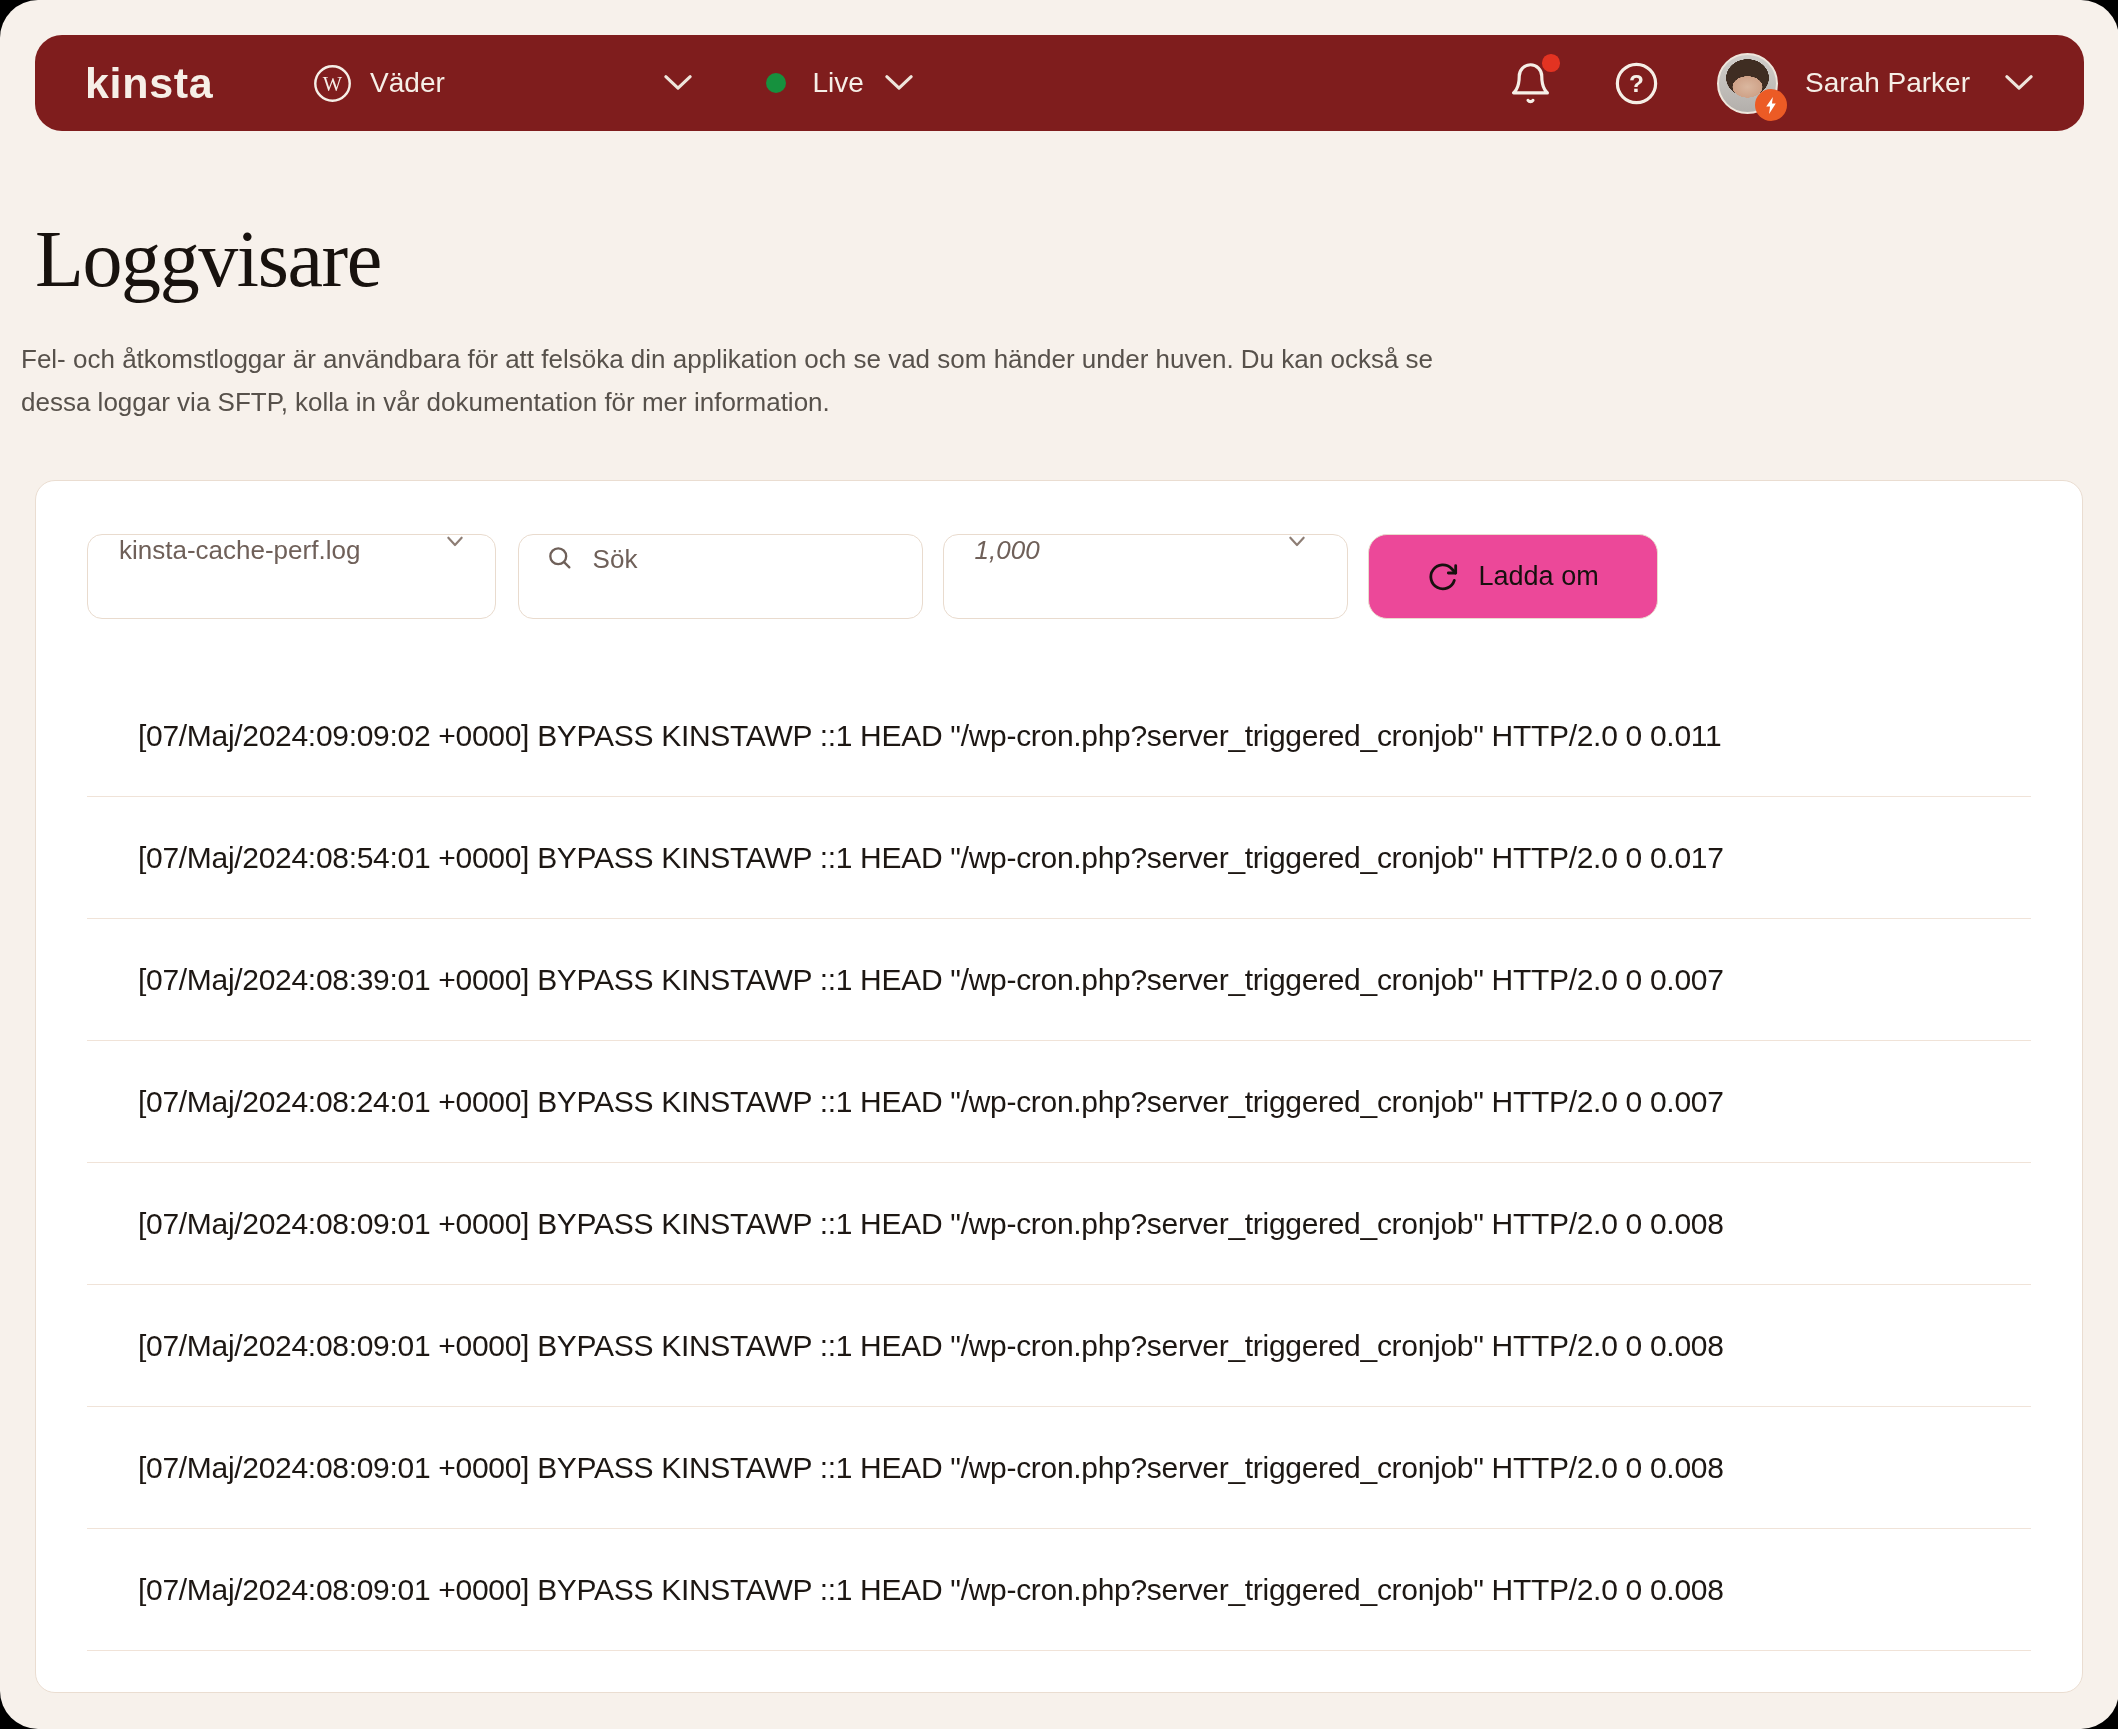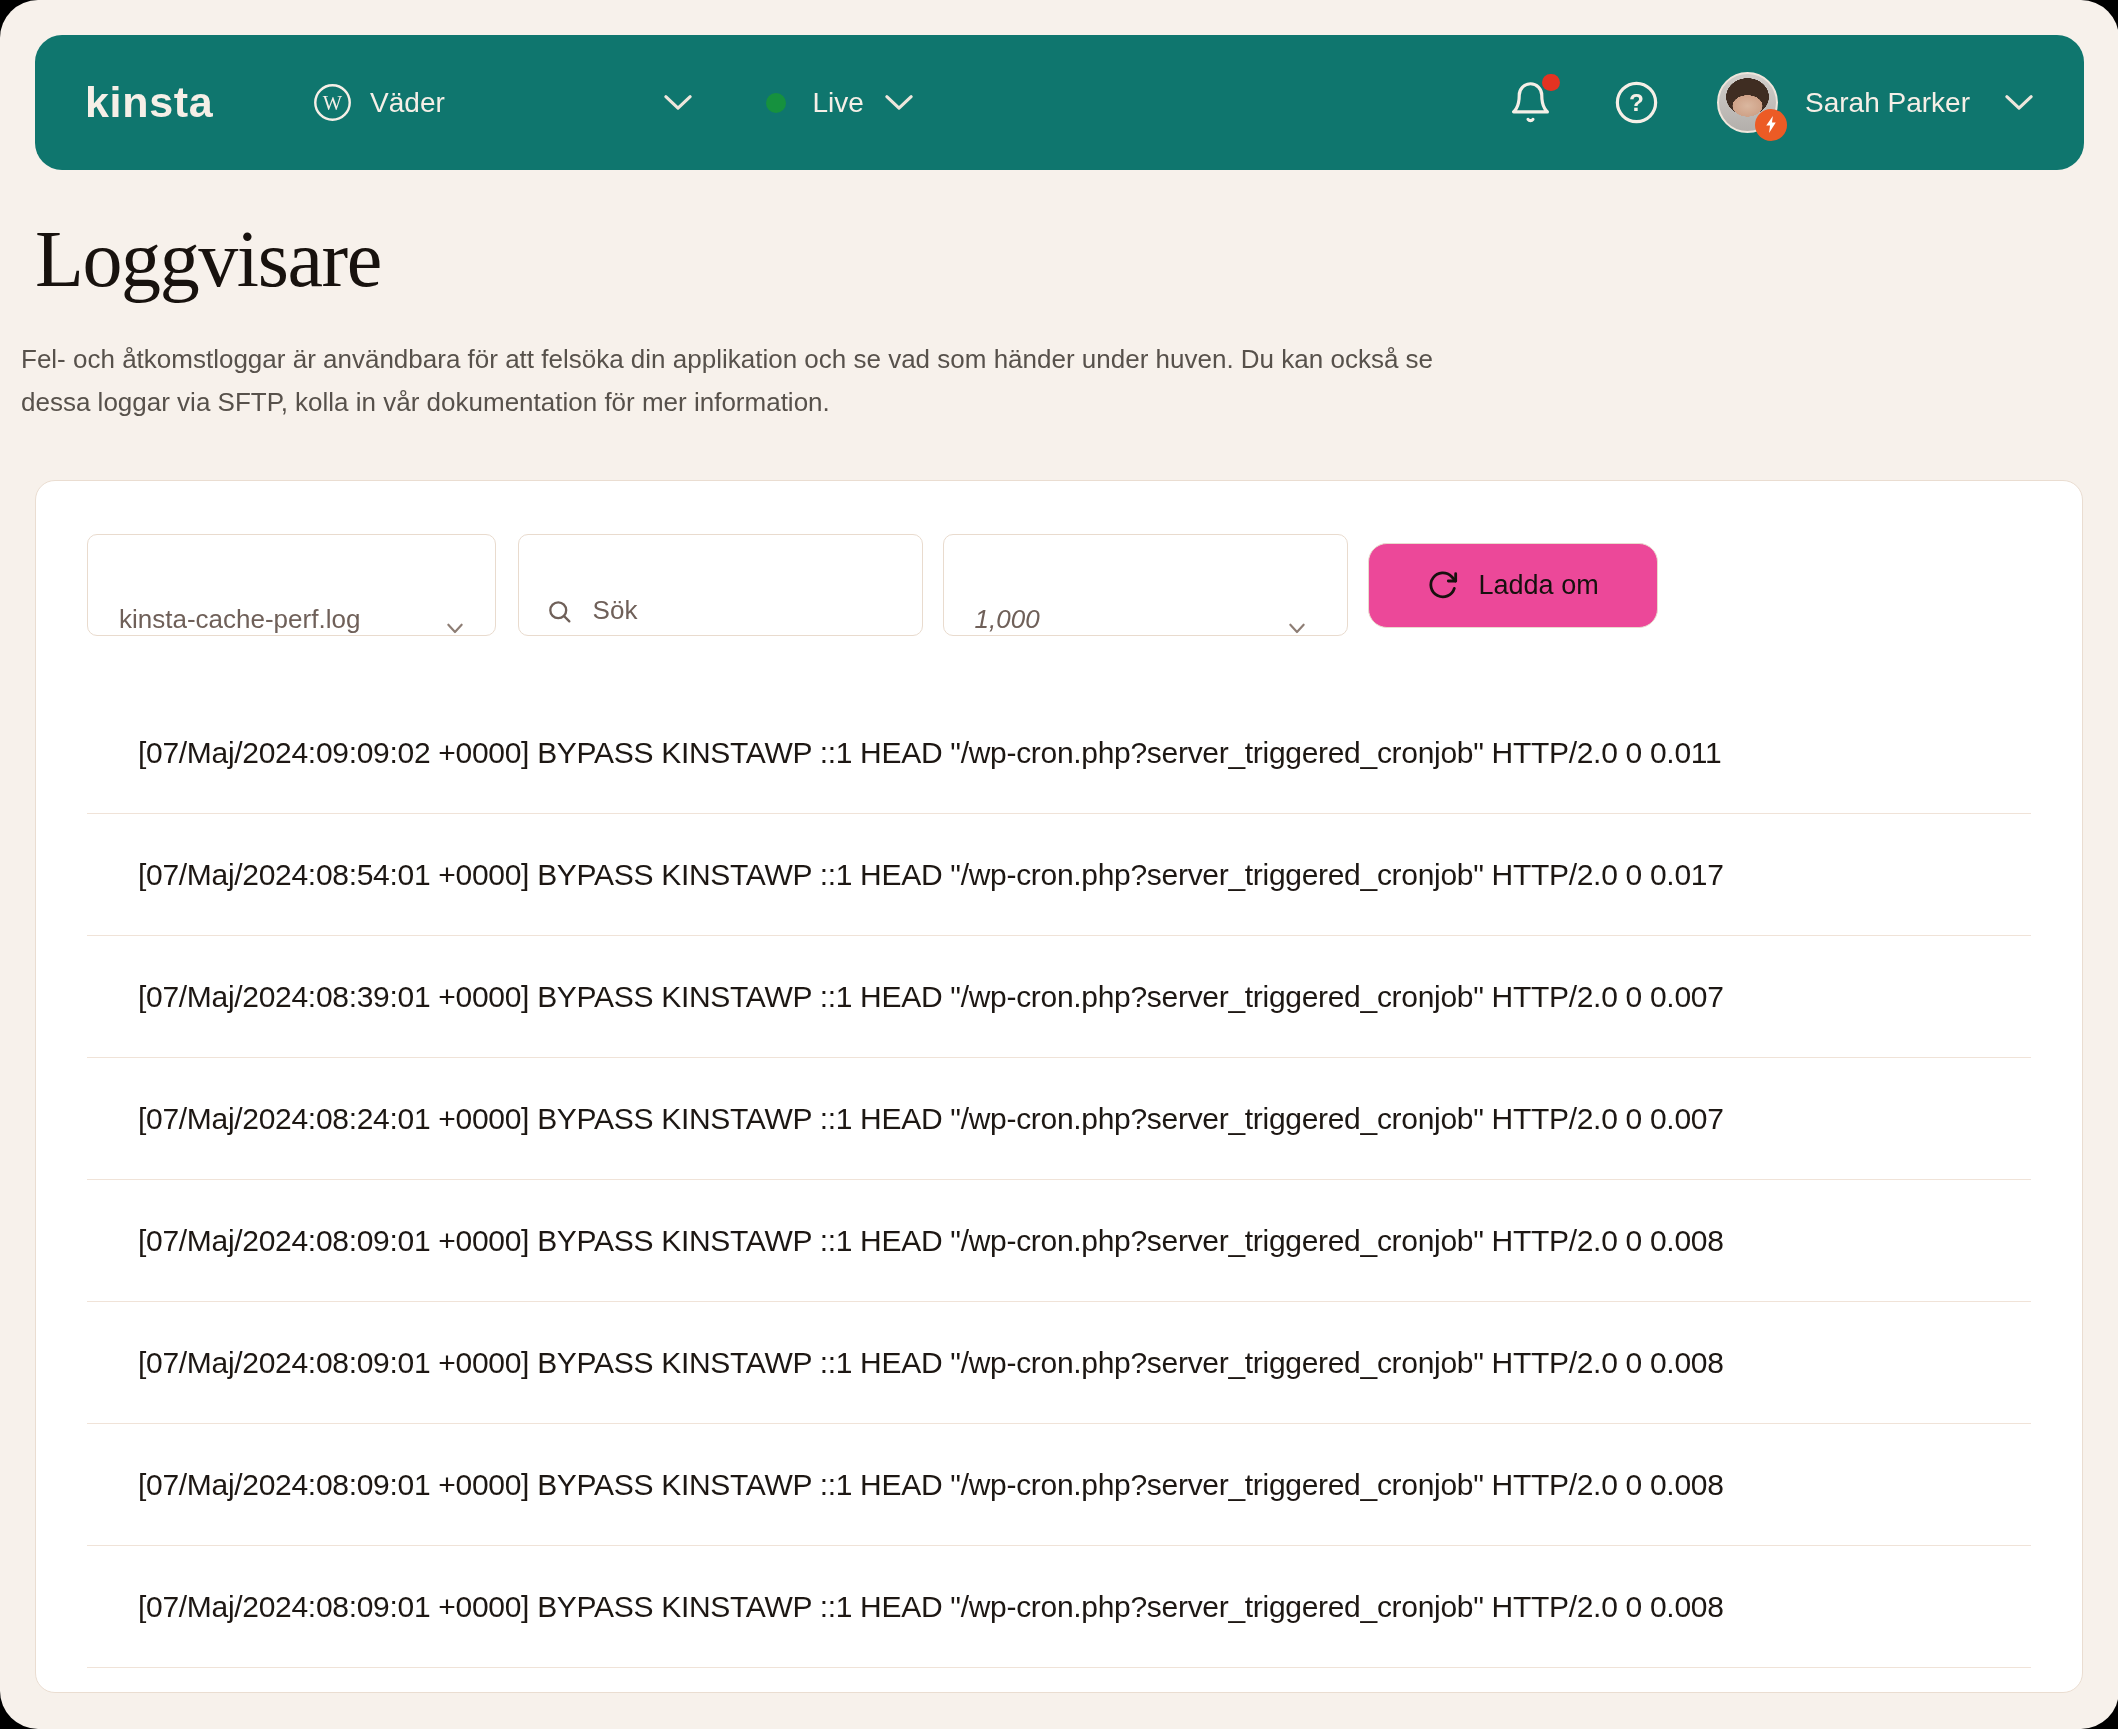--- a/index.html
+++ b/index.html
@@ -5,22 +5,22 @@
   * { margin:0; padding:0; box-sizing:border-box; }
   html,body { background:#000; }
   body { font-family:"Liberation Sans", sans-serif; width:2119px; height:1729px; }
   .page {
     position:relative; width:2119px; height:1729px;
     background:#f7f1eb; border-radius:38px; overflow:hidden;
   }
 
   
   .navbar {
-    position:absolute; left:35px; top:35px; right:35px; height:135px;
-    background:#0f766e; border-radius:27px;
+    position:absolute; left:35px; top:35px; right:35px; height:96px;
+    background:#7f1d1d; border-radius:27px;
     display:flex; align-items:center; padding:0 50px; color:#f6efe7;
   }
   .logo { font-size:43px; font-weight:700; letter-spacing:0.7px; color:#f6efe7; }
   .site-switcher {
     margin-left:100px; width:380px; display:flex; align-items:center; cursor:pointer;
   }
   .site-switcher .wp-wrap { display:flex; align-items:center; gap:17.6px; }
   .site-switcher .spacer { flex:1; }
   .site-label { font-size:28px; }
   .env-switcher { margin-left:73px; display:flex; align-items:center; cursor:pointer; }
@@ -56,22 +56,22 @@
     font-size:26px; line-height:43px; color:#57514b;
   }
 
   
   .card {
     position:absolute; left:35px; top:480px; width:2048px; height:1213px;
     background:#ffffff; border:1.4px solid #eaddd1; border-radius:20px;
   }
   .controls { display:flex; align-items:center; padding:53px 51px 0 51px; }
   .control {
-    height:102px; background:#fff; border:1.4px solid #e9dbce; border-radius:10px;
-    display:flex; align-items:flex-end; font-size:26px; color:#6f6059;
+    height:85px; background:#fff; border:1.4px solid #e9dbce; border-radius:15px;
+    display:flex; align-items:flex-start; font-size:26px; color:#6f6059;
   }
   .select-log { width:409px; padding:0 30px 0 31px; justify-content:space-between; cursor:pointer; }
   .search-box { width:405px; margin-left:21.6px; padding:9px 27px; gap:19px; }
   .search-box input {
     border:none; outline:none; font-family:"Liberation Sans", sans-serif;
     font-size:26px; color:#3b332e; width:100%; background:transparent;
   }
   .search-box input::placeholder { color:#6f6059; opacity:1; }
   .select-count { width:405px; margin-left:20px; padding:0 40px 0 31px; justify-content:space-between; cursor:pointer;font-style:italic; }
   .reload-btn {

